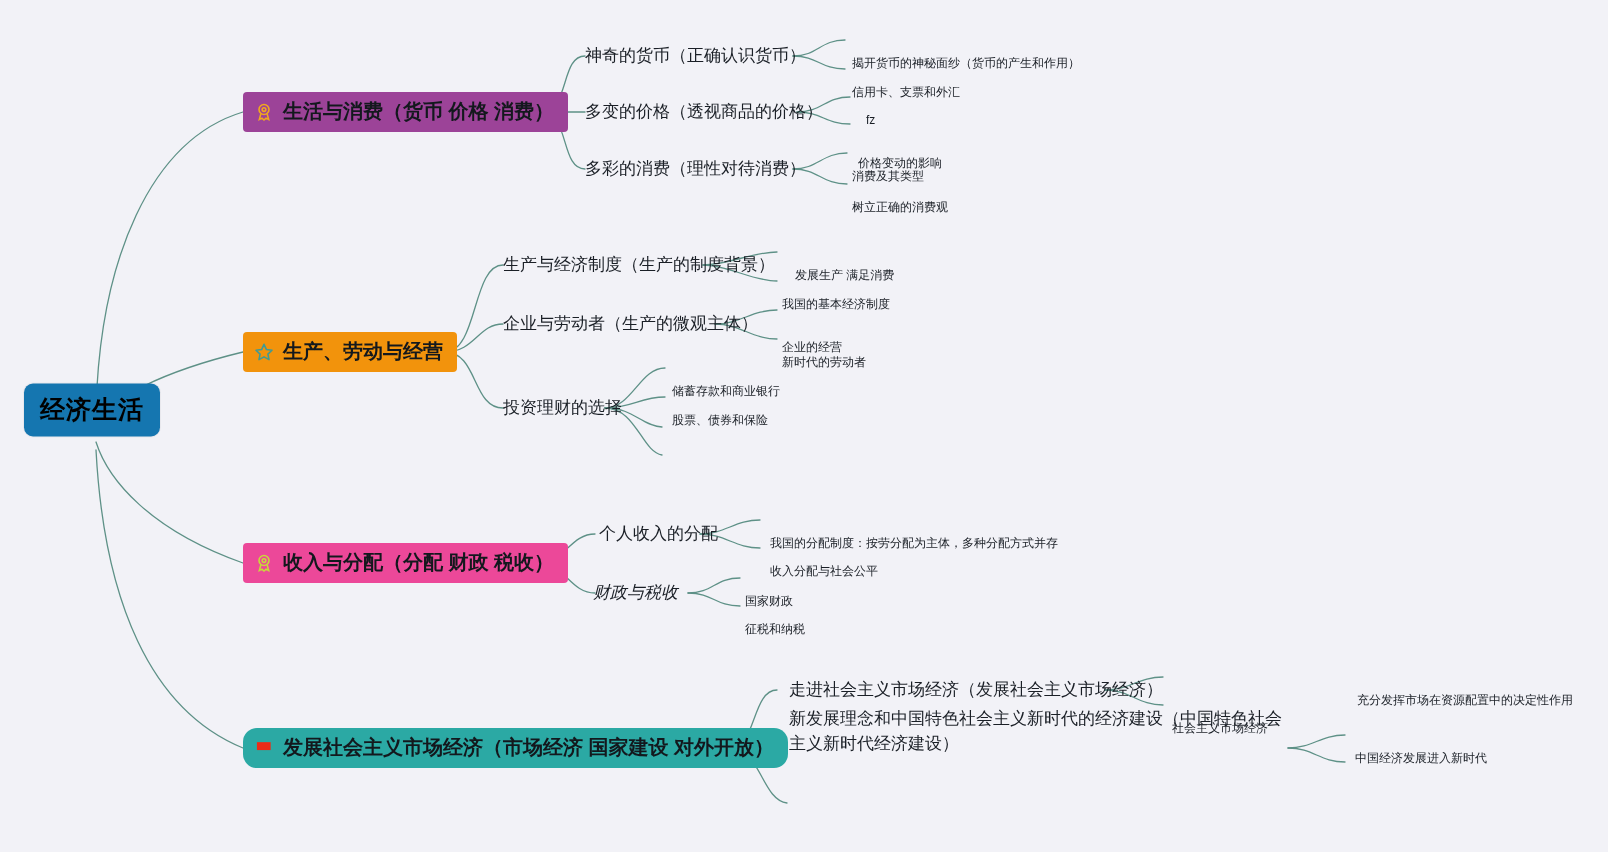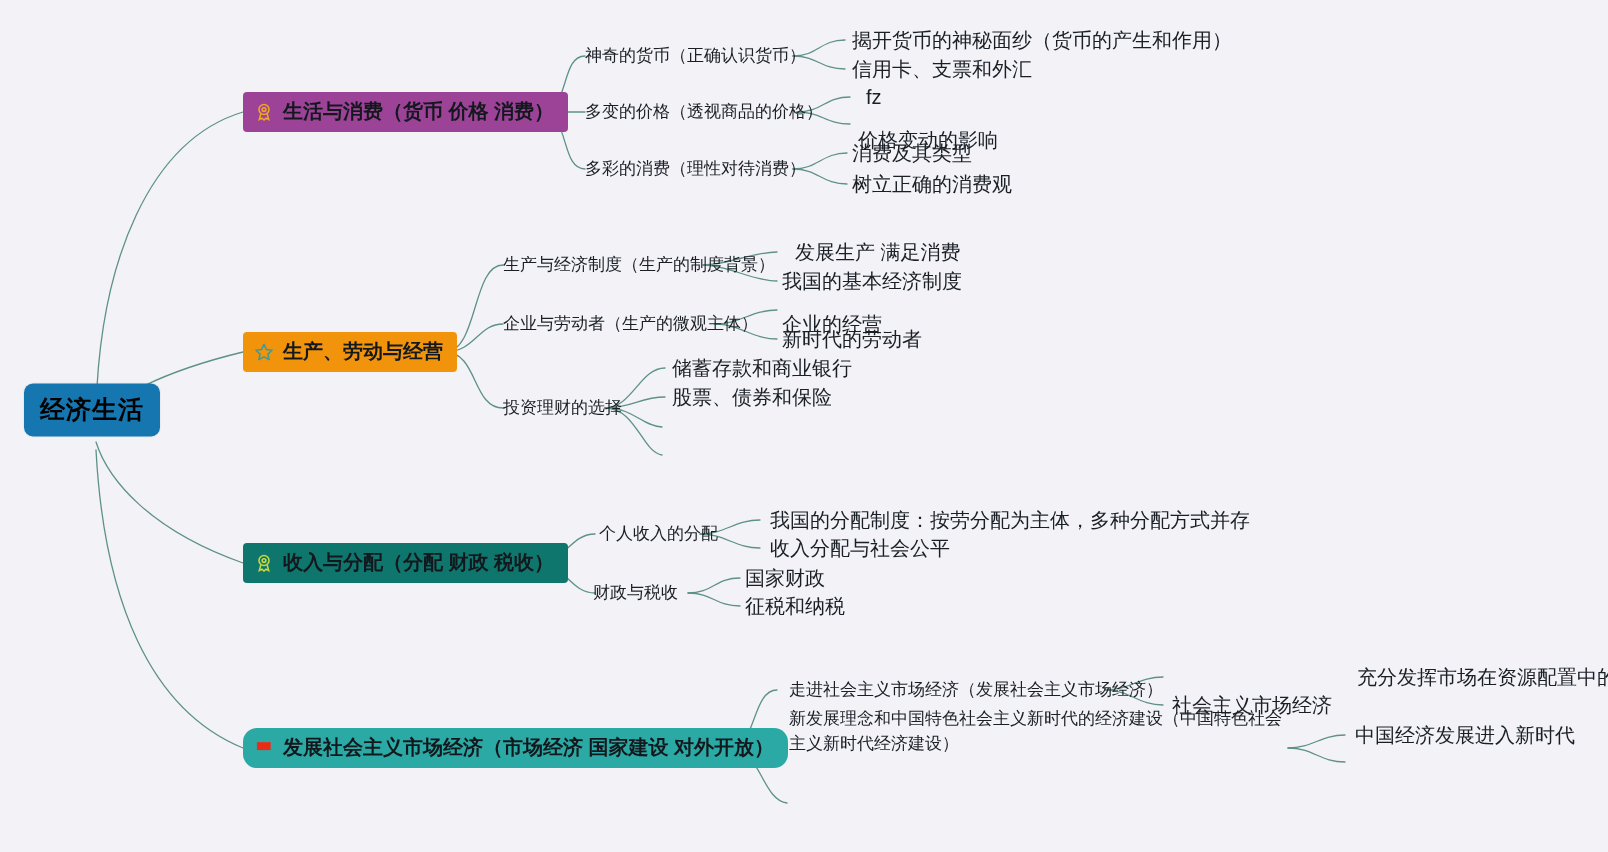--- a/index.html
+++ b/index.html
@@ -44,34 +44,35 @@
   .lvl1 {
     border-radius: 4px;
     font-size: 20px;
     font-weight: 700;
     color: #13181d;
     padding: 8px 14px 9px 10px;
     gap: 9px;
   }
   .lvl1.purple { background: #9c4398; }
   .lvl1.orange { background: #f2930c; }
-  .lvl1.teal   { background: #0f766e; }
+  .lvl1.teal   { background: #ec4899; }
   .lvl1.teal2  { background: #2ba9a4; border-radius: 14px; }
   .lvl1 .label { line-height: 1.15; }
 
   
   .lvl2 {
     font-size: 17px;
     color: #1a1f26;
     line-height: 1.45;
   }
   .lvl3 {
-    font-size: 20px;
+    font-size: 12px;
     color: #1a1f26;
     line-height: 1.45;
+    margin-top: 24px;
   }
   .multi { white-space: normal; }
 
   
   .icon {
     display: inline-flex;
     align-items: center;
     justify-content: center;
     width: 21px;
     height: 21px;
@@ -248,21 +249,21 @@
   <div class="node lvl2" style="left:599px; top:534px; transform:translateY(-50%);">
     <span>个人收入的分配</span>
   </div>
   <div class="node lvl3" style="left:770px; top:520px; transform:translateY(-50%);">
     <span>我国的分配制度：按劳分配为主体，多种分配方式并存</span>
   </div>
   <div class="node lvl3" style="left:770px; top:548px; transform:translateY(-50%);">
     <span>收入分配与社会公平</span>
   </div>
 
-  <div class="node lvl2" style="left:593px; top:593px; transform:translateY(-50%);">
+  <div class="node lvl2" style="left:593px; top:593px; transform:translateY(-50%);font-style:italic;">
     <span>财政与税收</span>
   </div>
   <div class="node lvl3" style="left:745px; top:578px; transform:translateY(-50%);">
     <span>国家财政</span>
   </div>
   <div class="node lvl3" style="left:745px; top:606px; transform:translateY(-50%);">
     <span>征税和纳税</span>
   </div>
 
   <div class="node lvl1 teal2" style="left:243px; top:748px; transform:translateY(-50%);">

